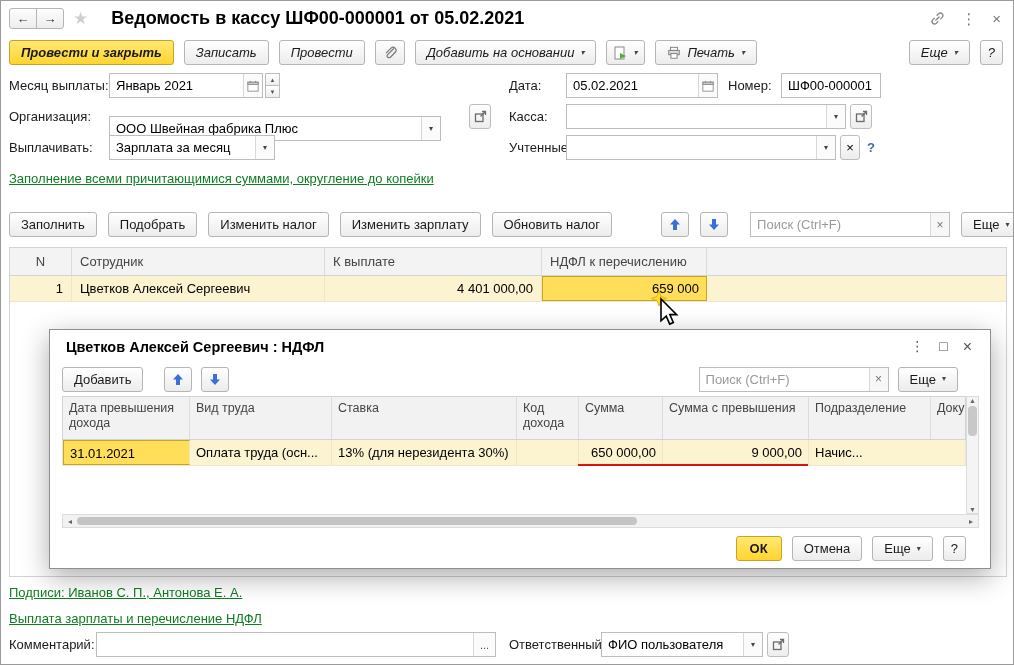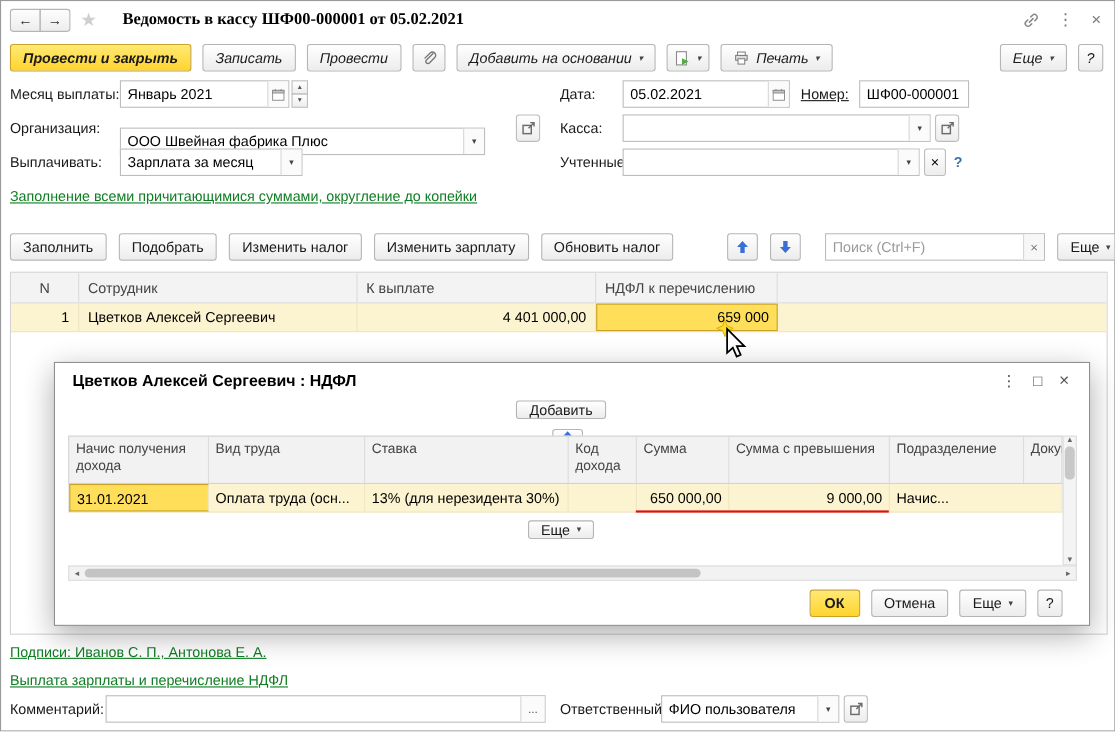--- a/index.html
+++ b/index.html
@@ -16,21 +16,21 @@
   .caret { font-size: 8px; color: #444; line-height: 1; }
   .spacer { flex: 1; }
 
   .titlebar { position: absolute; left: 0; top: 0; width: 100%; height: 34px;
               display: flex; align-items: center; padding: 0 12px 0 8px; gap: 9px; }
   .navbtn { width: 28px; height: 21px; display: inline-flex; align-items: center; justify-content: center;
             background: linear-gradient(#fdfdfd,#ededed); border: 1px solid #b5b5b5; color: #333; font-size: 13px; }
   .navbtn.first { border-radius: 3px 0 0 3px; }
   .navbtn.last  { border-radius: 0 3px 3px 0; margin-left: -1px; }
   .star { color: #cfcfcf; font-size: 17px; }
-  .wtitle { font-size: 15px; font-weight: 700; margin-left: 14px; font-family: Liberation Serif, serif; }
+  .wtitle { font-size: 18px; font-weight: 700; margin-left: 14px; }
   .tb-right { margin-left: auto; display: flex; align-items: center; gap: 16px; color: #787878; }
   .tb-right .glyph { font-size: 15px; line-height: 1; }
 
   .toolbar { position: absolute; left: 0; top: 36px; width: 100%; height: 28px;
              display: flex; align-items: flex-end; padding: 0 10px 0 8px; gap: 10px; font-style: italic; }
 
   .flabel { position: absolute; height: 25px; line-height: 25px; color: #1a1a1a; }
   .fbox { position: absolute; height: 25px; border: 1px solid #bdbdbd; background: #fff;
           display: flex; align-items: center; }
   input.text { border: none; outline: none; flex: 1; min-width: 0; height: 100%;
@@ -65,21 +65,21 @@
 
   .cursor { position: absolute; left: 650px; top: 290px; z-index: 5; }
 
   .dialog { position: absolute; left: 48px; top: 328px; width: 942px; height: 240px; background: #fff;
             border: 1px solid #8f8f8f; box-shadow: 0 8px 26px rgba(0,0,0,.33); z-index: 10; }
   .d-titlebar { position: absolute; left: 0; top: 0; width: 100%; height: 34px;
                 display: flex; align-items: center; padding: 0 18px 0 16px; }
   .d-title { font-size: 14.5px; font-weight: 700; }
   .d-icons { margin-left: auto; display: flex; gap: 15px; color: #555; font-size: 14px; }
   .d-toolbar { position: absolute; left: 0; top: 34px; width: 100%; height: 30px;
-               display: flex; align-items: center; padding: 0 32px 0 12px; gap: 9px; flex-direction: column; }
+               display: flex; align-items: center; padding: 0 32px 0 12px; gap: 9px; }
   .d-table { position: absolute; left: 12px; top: 66px; width: 904px; }
   .d-header { display: flex; height: 44px; background: #f2f2f2; border: 1px solid #d3d3d3; color: #444; }
   .dh-cell { padding: 4px 6px; border-right: 1px solid #dcdcdc; font-size: 12.5px; line-height: 15px; overflow: hidden; }
   .d-row { display: flex; height: 26px; background: #fcf3d0; border-bottom: 1px solid #eee6c8;
            border-left: 1px solid #e4e4e4; border-right: 1px solid #e4e4e4; }
   .dr-cell { padding: 5px 6px 12px; border-right: 1px solid #efe6c6; white-space: nowrap; overflow: hidden; }
   .redline { position: absolute; left: 528px; top: 134px; width: 230px; height: 2px; background: #dd1111; }
   .vscroll { position: absolute; left: 916px; top: 66px; width: 13px; height: 118px;
              background: #f4f4f4; border: 1px solid #dcdcdc; display: flex; flex-direction: column;
              align-items: center; font-size: 7px; color: #666; }
@@ -195,21 +195,21 @@
     <span class="combo-sec">
       <svg width="12" height="12" viewBox="0 0 14 14">
           <rect x="1" y="2.5" width="12" height="10.5" fill="#fff" stroke="#8a8a8a"></rect>
           <rect x="1" y="2.5" width="12" height="2.8" fill="#c9c9c9" stroke="#8a8a8a"></rect>
           <line x1="4" y1="1" x2="4" y2="3.5" stroke="#8a8a8a"></line>
           <line x1="10" y1="1" x2="10" y2="3.5" stroke="#8a8a8a"></line>
         </svg>
     </span>
   </span>
 
-  <span class="flabel" style="left:727px; top:72px;text-decoration:underline;">Номер:</span>
+  <span class="flabel" style="left:727px; top:72px;">Номер:</span>
   <span class="fbox" style="left:780px; top:72px; width:100px;">
     <input class="text" value="ШФ00-000001" style="">
   </span>
 
   <span class="flabel" style="left:8px; top:103px;">Организация:</span>
   <span class="fbox" style="left:108px; top:103px; width:332px;margin-top:12px;">
     <input class="text" value="ООО Швейная фабрика Плюс" style="">
     <span class="combo-sec">
         <span class="caret">▾</span>
       </span>
@@ -362,21 +362,21 @@
         <button class="clearbtn"><span>×</span></button>
       </span>
       <button class="btn">
         <span>Еще</span>
         <span class="caret">▾</span>
       </button>
     </div>
 
     <div class="d-table">
       <div class="d-header">
-        <div class="dh-cell" style="width:127px;">Начис получения дохода</div>
+        <div class="dh-cell" style="width:127px;">Дата превышения дохода</div>
         <div class="dh-cell" style="width:142px;">Вид труда</div>
         <div class="dh-cell" style="width:185px;">Ставка</div>
         <div class="dh-cell" style="width:62px;">Код дохода</div>
         <div class="dh-cell" style="width:84px;">Сумма</div>
         <div class="dh-cell" style="width:146px;">Сумма с превышения</div>
         <div class="dh-cell" style="width:122px;">Подразделение</div>
         <div class="dh-cell" style="flex:1; border-right:none;">Докум...</div>
       </div>
       <div class="d-row">
         <div class="dr-cell sel-cell" style="width:127px;">31.01.2021</div>

